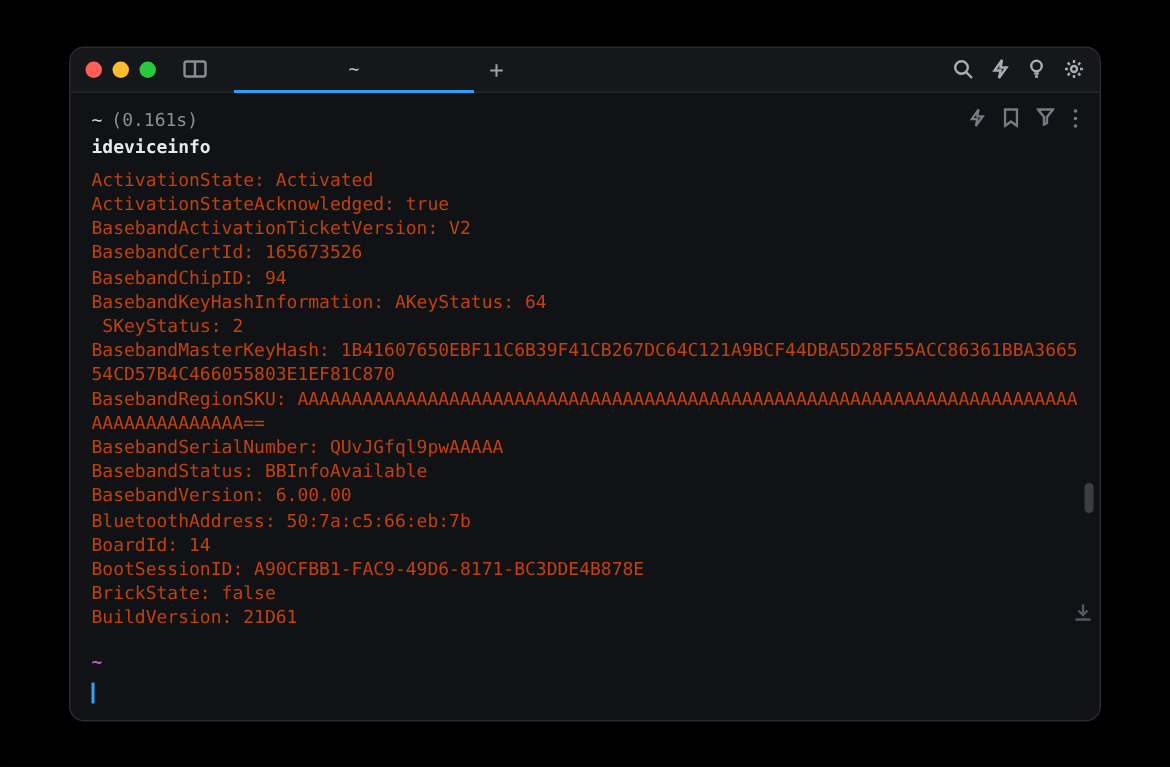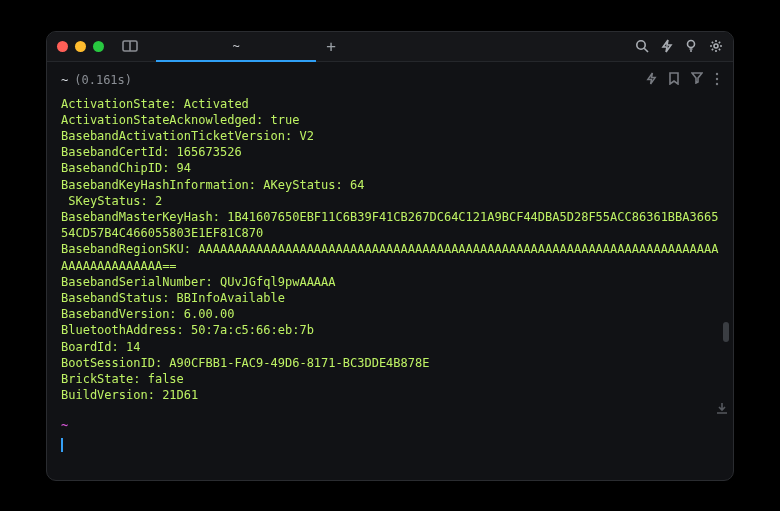--- a/index.html
+++ b/index.html
@@ -102,21 +102,21 @@
     color: #8b8f95;
   }
   .cmd-header-left { display: flex; gap: 6px; align-items: baseline; }
   .prompt-path { color: #d9dde3; }
   .cmd-name { color: #e6e9ee; font-weight: bold; }
   .cmd-actions { display: flex; gap: 12px; color: #777a80; }
   .output {
     margin-top: 6px;
     white-space: pre-wrap;
     word-break: break-all;
-    color: #bef264;
+    color: #c2410c;
   }
   .output .line { display: block; }
   .prompt2 {
     margin-top: 14px;
     color: #d154d1;
     font-weight: bold;
   }
   .cursor-line {
     margin-top: 4px;
     height: 16px;
@@ -214,20 +214,21 @@
         <span><svg width="12" height="12" viewBox="0 0 12 12">
               <path d="M1 1h10L7 6v4l-2 1V6z"></path>
             </svg></span>
         <span><svg width="4" height="14" viewBox="0 0 4 14">
               <circle cx="2" cy="2" r="1.2" fill="currentColor" stroke="none"></circle>
               <circle cx="2" cy="7" r="1.2" fill="currentColor" stroke="none"></circle>
               <circle cx="2" cy="12" r="1.2" fill="currentColor" stroke="none"></circle>
             </svg></span>
       </div>
     </div>
+    <div class="cmd-name">ideviceinfo</div>
 
     <div class="output" id="output"><span class="line">ActivationState: Activated</span><span class="line">ActivationStateAcknowledged: true</span><span class="line">BasebandActivationTicketVersion: V2</span><span class="line">BasebandCertId: 165673526</span><span class="line">BasebandChipID: 94</span><span class="line">BasebandKeyHashInformation: AKeyStatus: 64</span><span class="line"> SKeyStatus: 2</span><span class="line">BasebandMasterKeyHash: 1B41607650EBF11C6B39F41CB267DC64C121A9BCF44DBA5D28F55ACC86361BBA366554CD57B4C466055803E1EF81C870</span><span class="line">BasebandRegionSKU: AAAAAAAAAAAAAAAAAAAAAAAAAAAAAAAAAAAAAAAAAAAAAAAAAAAAAAAAAAAAAAAAAAAAAAAAAAAAAAAAAAAAAA==</span><span class="line">BasebandSerialNumber: QUvJGfql9pwAAAAA</span><span class="line">BasebandStatus: BBInfoAvailable</span><span class="line">BasebandVersion: 6.00.00</span><span class="line">BluetoothAddress: 50:7a:c5:66:eb:7b</span><span class="line">BoardId: 14</span><span class="line">BootSessionID: A90CFBB1-FAC9-49D6-8171-BC3DDE4B878E</span><span class="line">BrickState: false</span><span class="line">BuildVersion: 21D61</span></div>
 
     <div class="prompt2">~</div>
     <div class="cursor-line">
       <span class="cursor"></span>
     </div>
 
     <div class="scroll-thumb"></div>
     <div class="download-ind">

